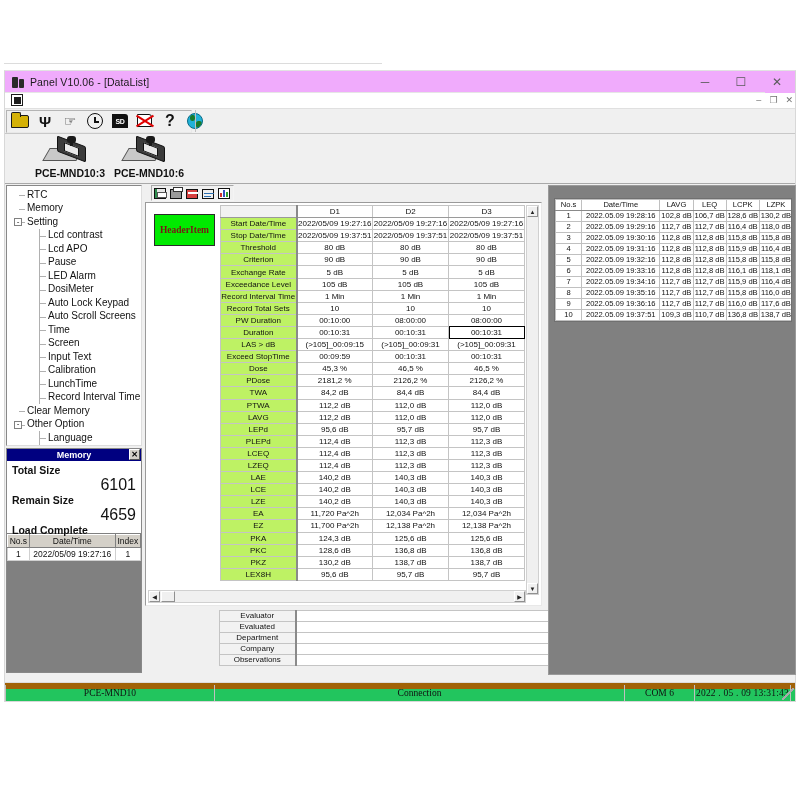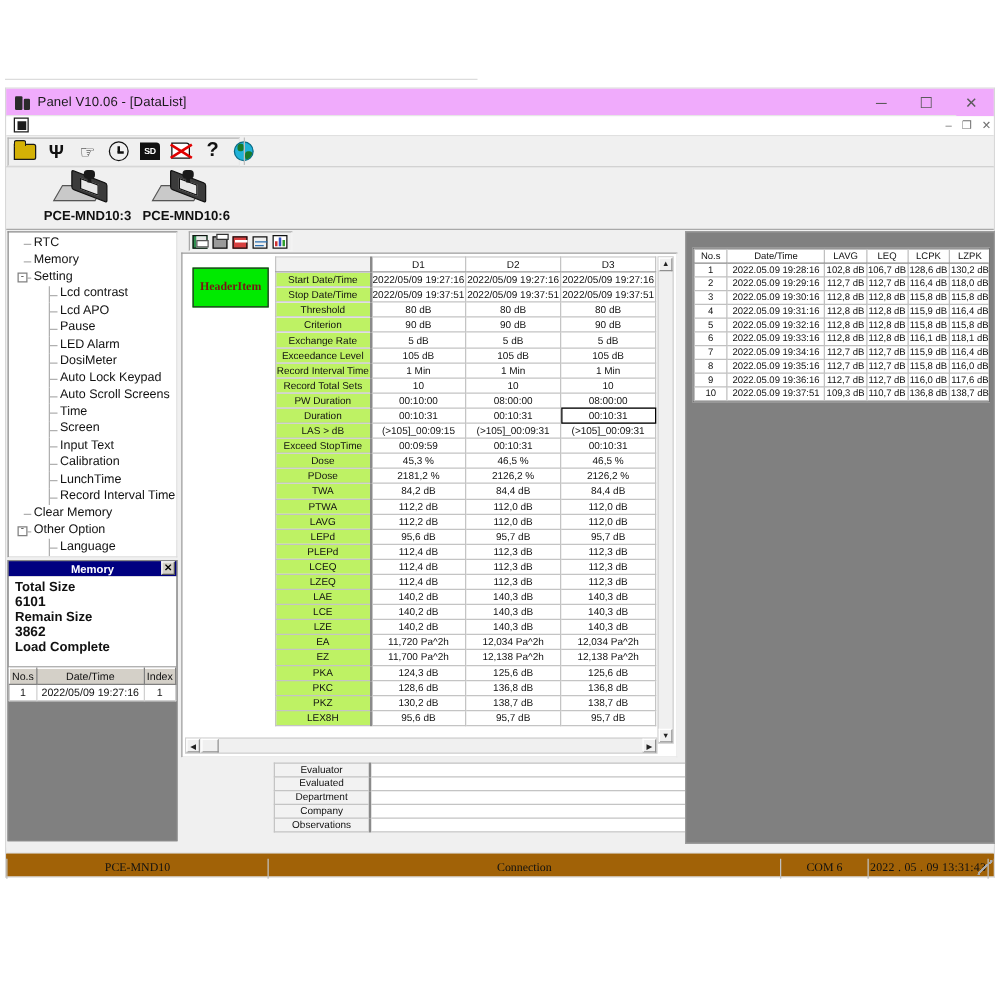--- a/index.html
+++ b/index.html
@@ -307,21 +307,21 @@
     width: 11px; height: 11px;
     background: #d4d0c8; border: 1px solid #fff;
     border-right-color: #555; border-bottom-color: #555;
     font-size: 8px; line-height: 9px; text-align: center; color: #000;
   }
   .mem-white {
     background: #ffffff; height: 72px;
     padding: 3px 5px 0 5px; position: relative;
   }
   .mem-row { font-size: 10.5px; font-weight: bold; color: #111; }
-  .mem-val { font-size: 11px; font-weight: bold; color: #111; }
+  .mem-val { font-size: 16px; font-weight: normal; color: #111; text-align: right; }
   .memgrid {
     background: #fff; margin: 0; border-top: 1px solid #808080;
   }
   .memgrid table { border-collapse: collapse; width: 100%; font-size: 8.5px; }
   .memgrid th {
     background: #d4d0c8; border: 1px solid #fff;
     border-right-color: #808080; border-bottom-color: #808080;
     font-weight: normal; color: #111; height: 12px;
   }
   .memgrid td {
@@ -502,23 +502,23 @@
   }
   table.rgrid thead th {
     background: #ffffff; font-weight: normal;
     border-bottom: 1px solid #8a8a8a;
   }
 
   
   .statusbar {
     position: absolute; left: 0; bottom: 0;
     width: 790px; height: 18px;
-    background: #a16207;
-    border-top: 4px solid #a16207;
-    display: flex; align-items: flex-start;
+    background: #22c55e;
+    border-top: 6px solid #a16207;
+    display: flex; align-items: flex-end;
     font-size: 9.5px; color: #111;
   }
   .sb-cell {
     height: 16px; display: flex; align-items: center; justify-content: center;
     border-right: 1px solid #c0c0c0;
     font-family: "Liberation Serif", serif;
   }
   .sb1 { width: 210px; border-left: 1px solid #c0c0c0; }
   .sb2 { width: 410px; }
   .sb3 { width: 70px; }
@@ -725,21 +725,21 @@
 
       <div class="mem-panel">
         <div class="mem-title">
           <span>Memory</span>
           <span class="mem-close">✕</span>
         </div>
         <div class="mem-white">
           <div class="mem-row">Total Size</div>
           <div class="mem-val">6101</div>
           <div class="mem-row">Remain Size</div>
-          <div class="mem-val">3862</div>
+          <div class="mem-val">4659</div>
           <div class="mem-row">Load Complete</div>
         </div>
         <div class="memgrid">
           <table>
             <thead>
                 <tr id="mem-head">
                   <th>No.s</th>
                   <th>Date/Time</th>
                   <th>Index</th>
                 </tr>

